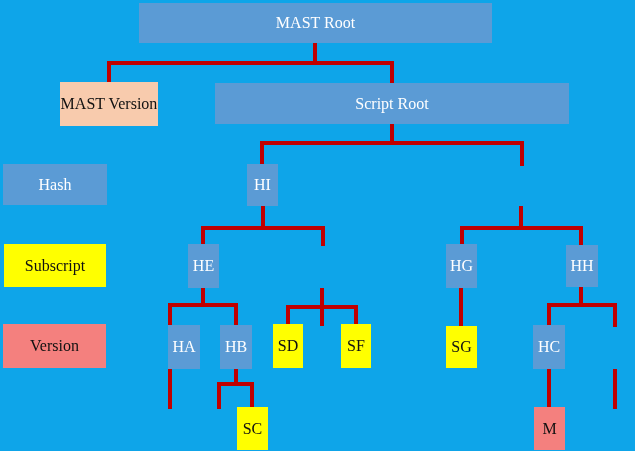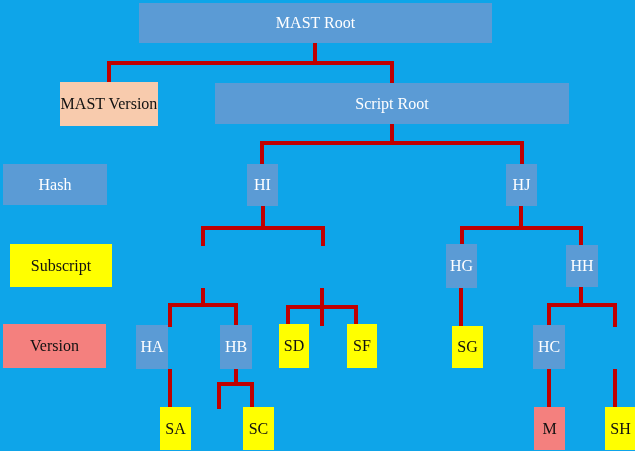--- a/index.html
+++ b/index.html
@@ -6,21 +6,21 @@
   #stage{
     position:relative;width:635px;height:451px;background:#0ea5e9;overflow:hidden;
     font-family:Liberation Serif, serif;
   }
   .node{
     position:absolute;display:flex;align-items:center;justify-content:center;
     text-align:center;font-size:16px;line-height:20px;white-space:pre-line;
     box-sizing:border-box;
   }
   .blue  {background:#5B9BD5;color:#ffffff;}
-  .yellow{background:#FFFF00;color:#111111;margin-left:6px;}
+  .yellow{background:#FFFF00;color:#111111;}
   .pink  {background:#F4807E;color:#111111;}
   .peach {background:#F8CBAD;color:#111111;}
   #wires{position:absolute;left:0;top:0;width:635px;height:451px;}
 </style>
 </head>
 <body>
 
 <div id="stage">
 
   <svg id="wires" viewBox="0 0 635 451" fill="none" stroke="#C00000" stroke-width="4">
@@ -46,32 +46,30 @@
     <path d="M615,369 V409"></path>
   </svg>
 
   <div class="node blue" style="left:139px;top:3px;width:353px;height:40px">MAST Root</div>
 
   <div class="node peach" style="left:60px;top:82px;width:98px;height:44px">MAST Version</div>
   <div class="node blue" style="left:215px;top:83px;width:354px;height:41px">Script Root</div>
 
   <div class="node blue" style="left:3px;top:164px;width:104px;height:41px">Hash</div>
   <div class="node blue" style="left:247px;top:164px;width:31px;height:42px">HI</div>
-  <div class="node blue" style="left:506px;top:164px;width:31px;height:42px">HJ</div>
 
   <div class="node yellow" style="left:4px;top:244px;width:102px;height:43px">Subscript</div>
+  <div class="node blue" style="left:188px;top:244px;width:31px;height:44px">HE</div>
   <div class="node blue" style="left:446px;top:244px;width:31px;height:44px">HG</div>
   <div class="node blue" style="left:566px;top:245px;width:32px;height:42px">HH</div>
 
   <div class="node pink" style="left:3px;top:324px;width:103px;height:44px">Version</div>
-  <div class="node blue" style="left:136px;top:325px;width:32px;height:44px">HA</div>
+  <div class="node blue" style="left:168px;top:325px;width:32px;height:44px">HA</div>
   <div class="node blue" style="left:220px;top:325px;width:32px;height:44px">HB</div>
   <div class="node yellow" style="left:273px;top:324px;width:30px;height:44px">SD</div>
   <div class="node yellow" style="left:341px;top:324px;width:30px;height:44px">SF</div>
   <div class="node yellow" style="left:446px;top:326px;width:31px;height:42px">SG</div>
   <div class="node blue" style="left:533px;top:325px;width:32px;height:44px">HC</div>
 
-  <div class="node yellow" style="left:154px;top:407px;width:31px;height:43px">SA</div>
   <div class="node yellow" style="left:237px;top:407px;width:31px;height:43px">SC</div>
   <div class="node pink" style="left:534px;top:407px;width:31px;height:43px">M</div>
-  <div class="node yellow" style="left:599px;top:407px;width:31px;height:43px">SH</div>
 
 </div>
 
 </body></html>

